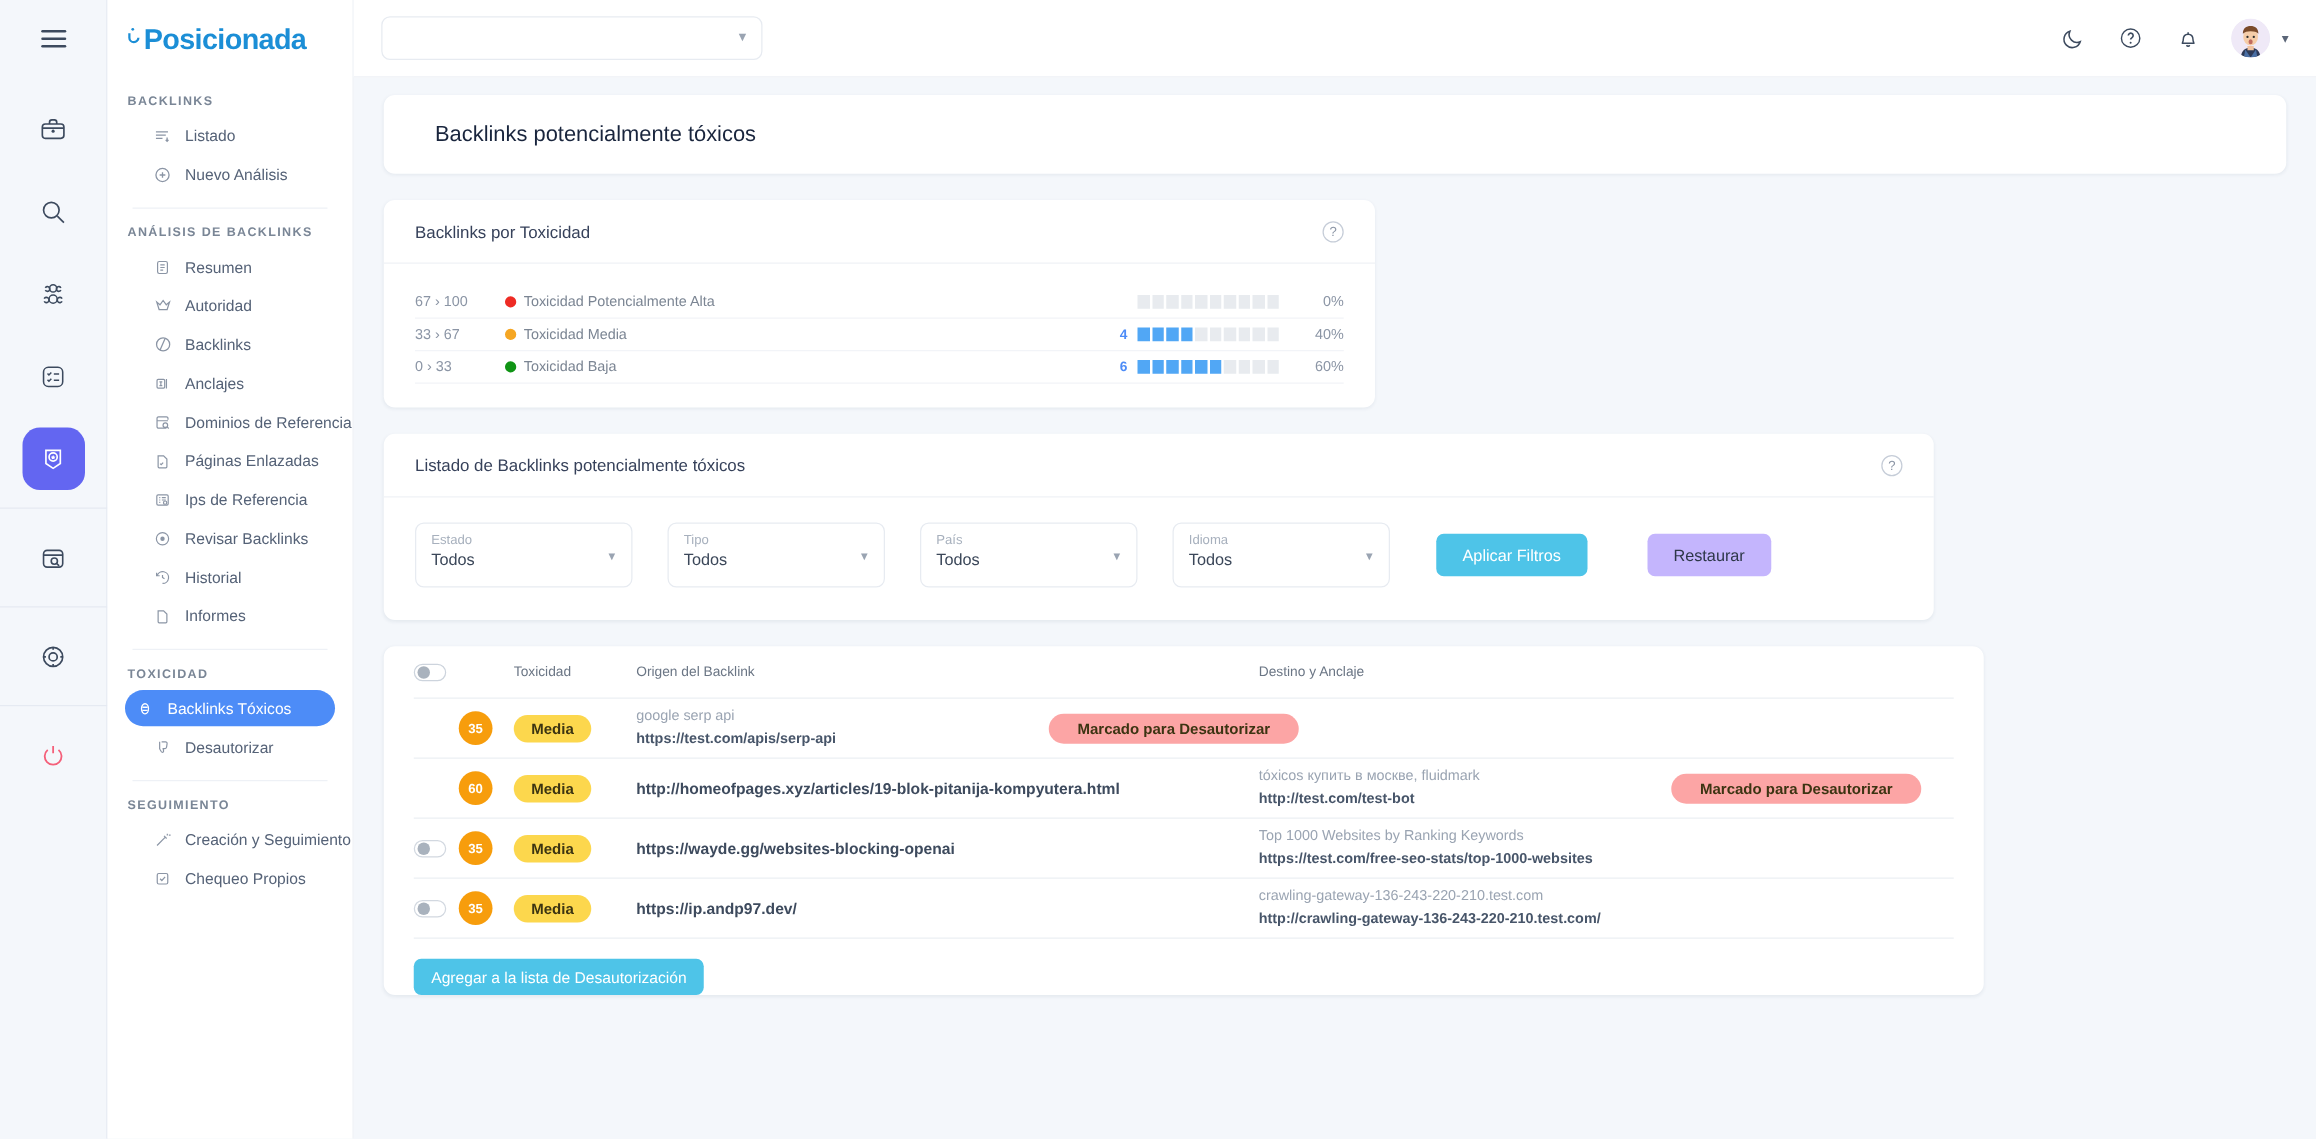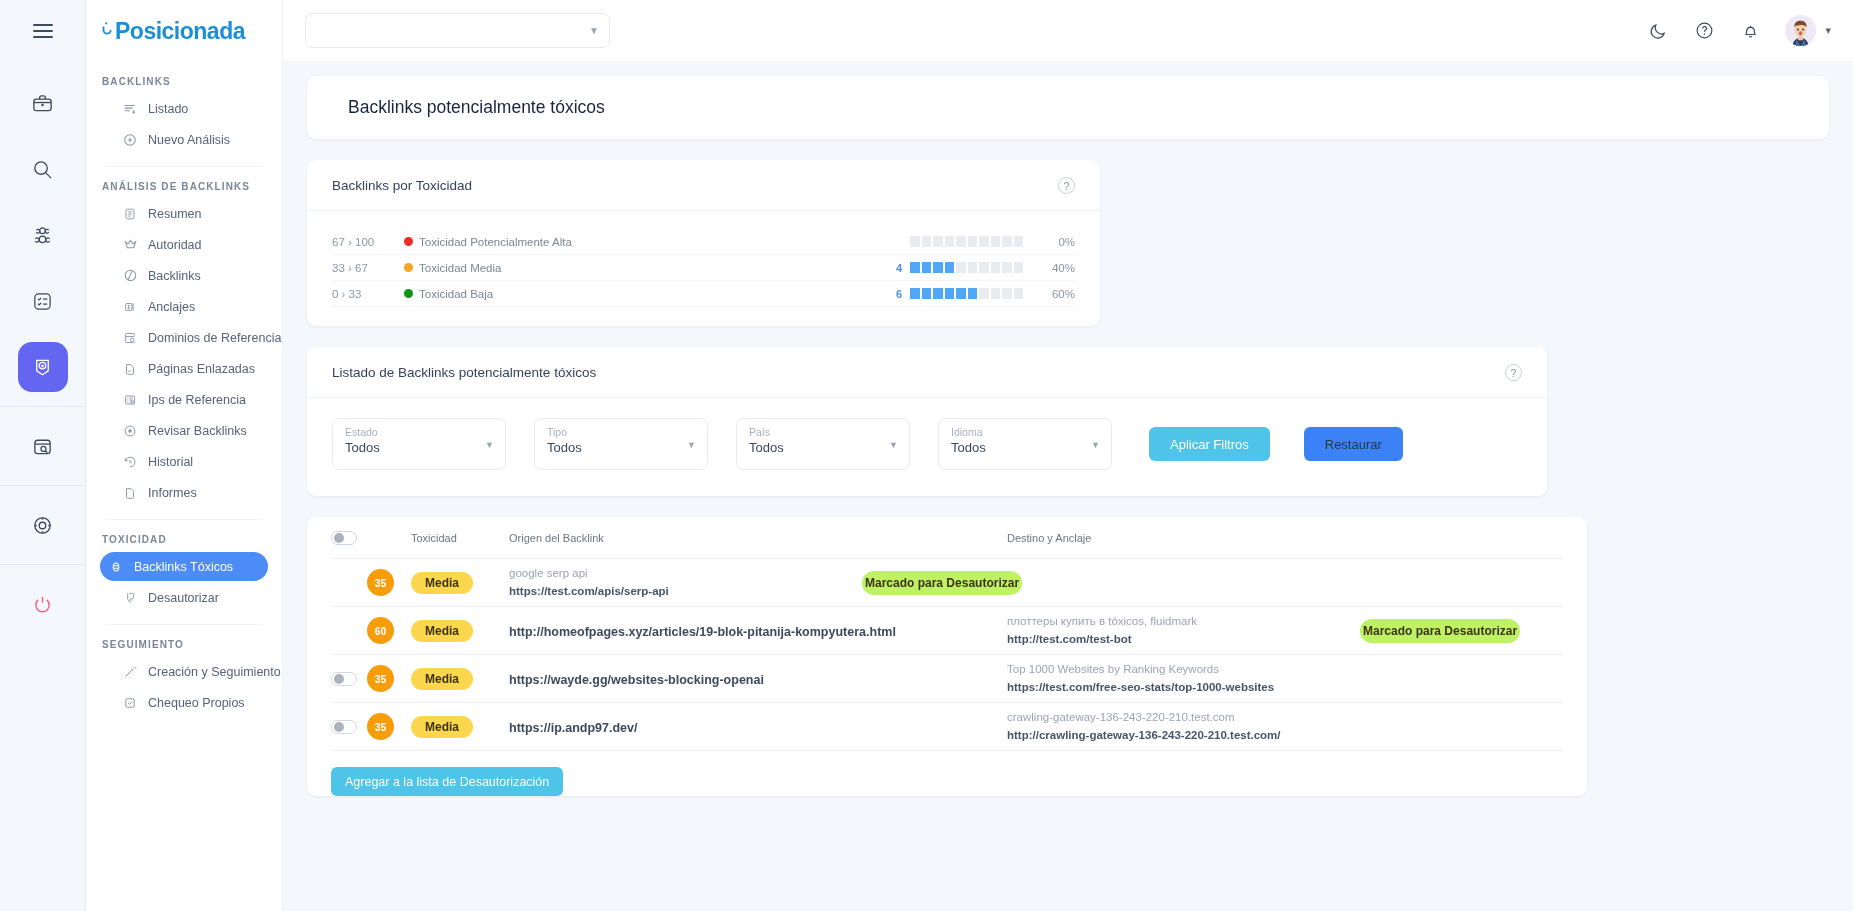--- a/index.html
+++ b/index.html
@@ -128,21 +128,21 @@
   }
   .field-label { font-size: 10.5px; color: #a7b0bd; }
   .field-value { font-size: 13px; color: #3b4759; margin-top: 2px; }
   .field .caret { position: absolute; right: 11px; top: 21px; color: #9aa4b2; font-size: 9px; }
   .btn {
     height: 34px; padding: 0 21px; border-radius: 6px; border: none;
     font-size: 13px; cursor: pointer; display:flex; align-items:center; justify-content:center;
     font-family: "Liberation Sans", sans-serif;
   }
   .btn-primary { background: #4ec4e8; color: #fff; margin-left: 9px; }
-  .btn-ghost { background: #3b82f6; color: #2d3748; margin-left: 6px; }
+  .btn-ghost { background: #c4b5fd; color: #2d3748; margin-left: 20px; }
 
   
   .table-card { width: 1280px; padding: 0 24px 0 24px; }
   .thead {
     display: flex; align-items: center; height: 42px;
     font-size: 11px; color: #6b7685; border-bottom: 1px solid #eceff4;
   }
   .c-toggle { width: 36px; flex: 0 0 36px; display:flex; align-items:center; }
   .c-score { width: 44px; flex: 0 0 44px; }
   .c-tox { width: 98px; flex: 0 0 98px; }
@@ -171,24 +171,23 @@
   .tox-pill {
     display: inline-flex; align-items: center; justify-content: center;
     height: 22px; padding: 0 14px; border-radius: 11px;
     background: #fcd74d; color: #3c3412; font-size: 12px; font-weight: 700;
   }
   .origin-link { font-size: 12.5px; color: #3d4a5d; font-weight: 600; }
   .dest-anchor { font-size: 11.5px; color: #9aa4b2; line-height: 1.5; }
   .dest-url { font-size: 11.5px; color: #475569; font-weight: 700; line-height: 1.5; }
   .mark-badge {
     display: inline-flex; align-items: center; justify-content: center;
-    height: 24px; padding: 0 3px; border-radius: 12px;
-    background: #bef264; color: #3c3412; font-size: 12px; font-weight: 700;
+    height: 24px; padding: 0 23px; border-radius: 12px;
+    background: #fca5a5; color: #3c3412; font-size: 12px; font-weight: 700;
     white-space: nowrap;
-    margin-left: 23px;
   }
   .table-foot { padding: 16px 0 0 0; }
   .btn-add {
     background: #4ec4e8; color: #fff; height: 29px; padding: 0 14px;
     border-radius: 6px; font-size: 12.5px; border: none; cursor: pointer;
     font-family: "Liberation Sans", sans-serif;
   }
   .burger-line { width: 20px; height: 2px; background: #3c4a5e; border-radius: 2px; }
 </style>
 </head>
@@ -648,21 +647,21 @@
           <div class="c-score">
             <span class="score s-med">60</span>
           </div>
           <div class="c-tox">
             <span class="tox-pill">Media</span>
           </div>
           <div class="c-origin">
             <span class="origin-link">http://homeofpages.xyz/articles/19-blok-pitanija-kompyutera.html</span>
           </div>
           <div class="c-dest">
-            <div class="dest-anchor">плоттеры купить в tóxicos, fluidmark</div>
+            <div class="dest-anchor">tóxicos купить в москве, fluidmark</div>
             <div class="dest-url">http://test.com/test-bot</div>
           </div>
           <div class="c-badge">
             <span class="mark-badge">Marcado para Desautorizar</span>
           </div>
         </div>
 
         <div class="trow">
           <div class="c-toggle">
             <span class="switch">

